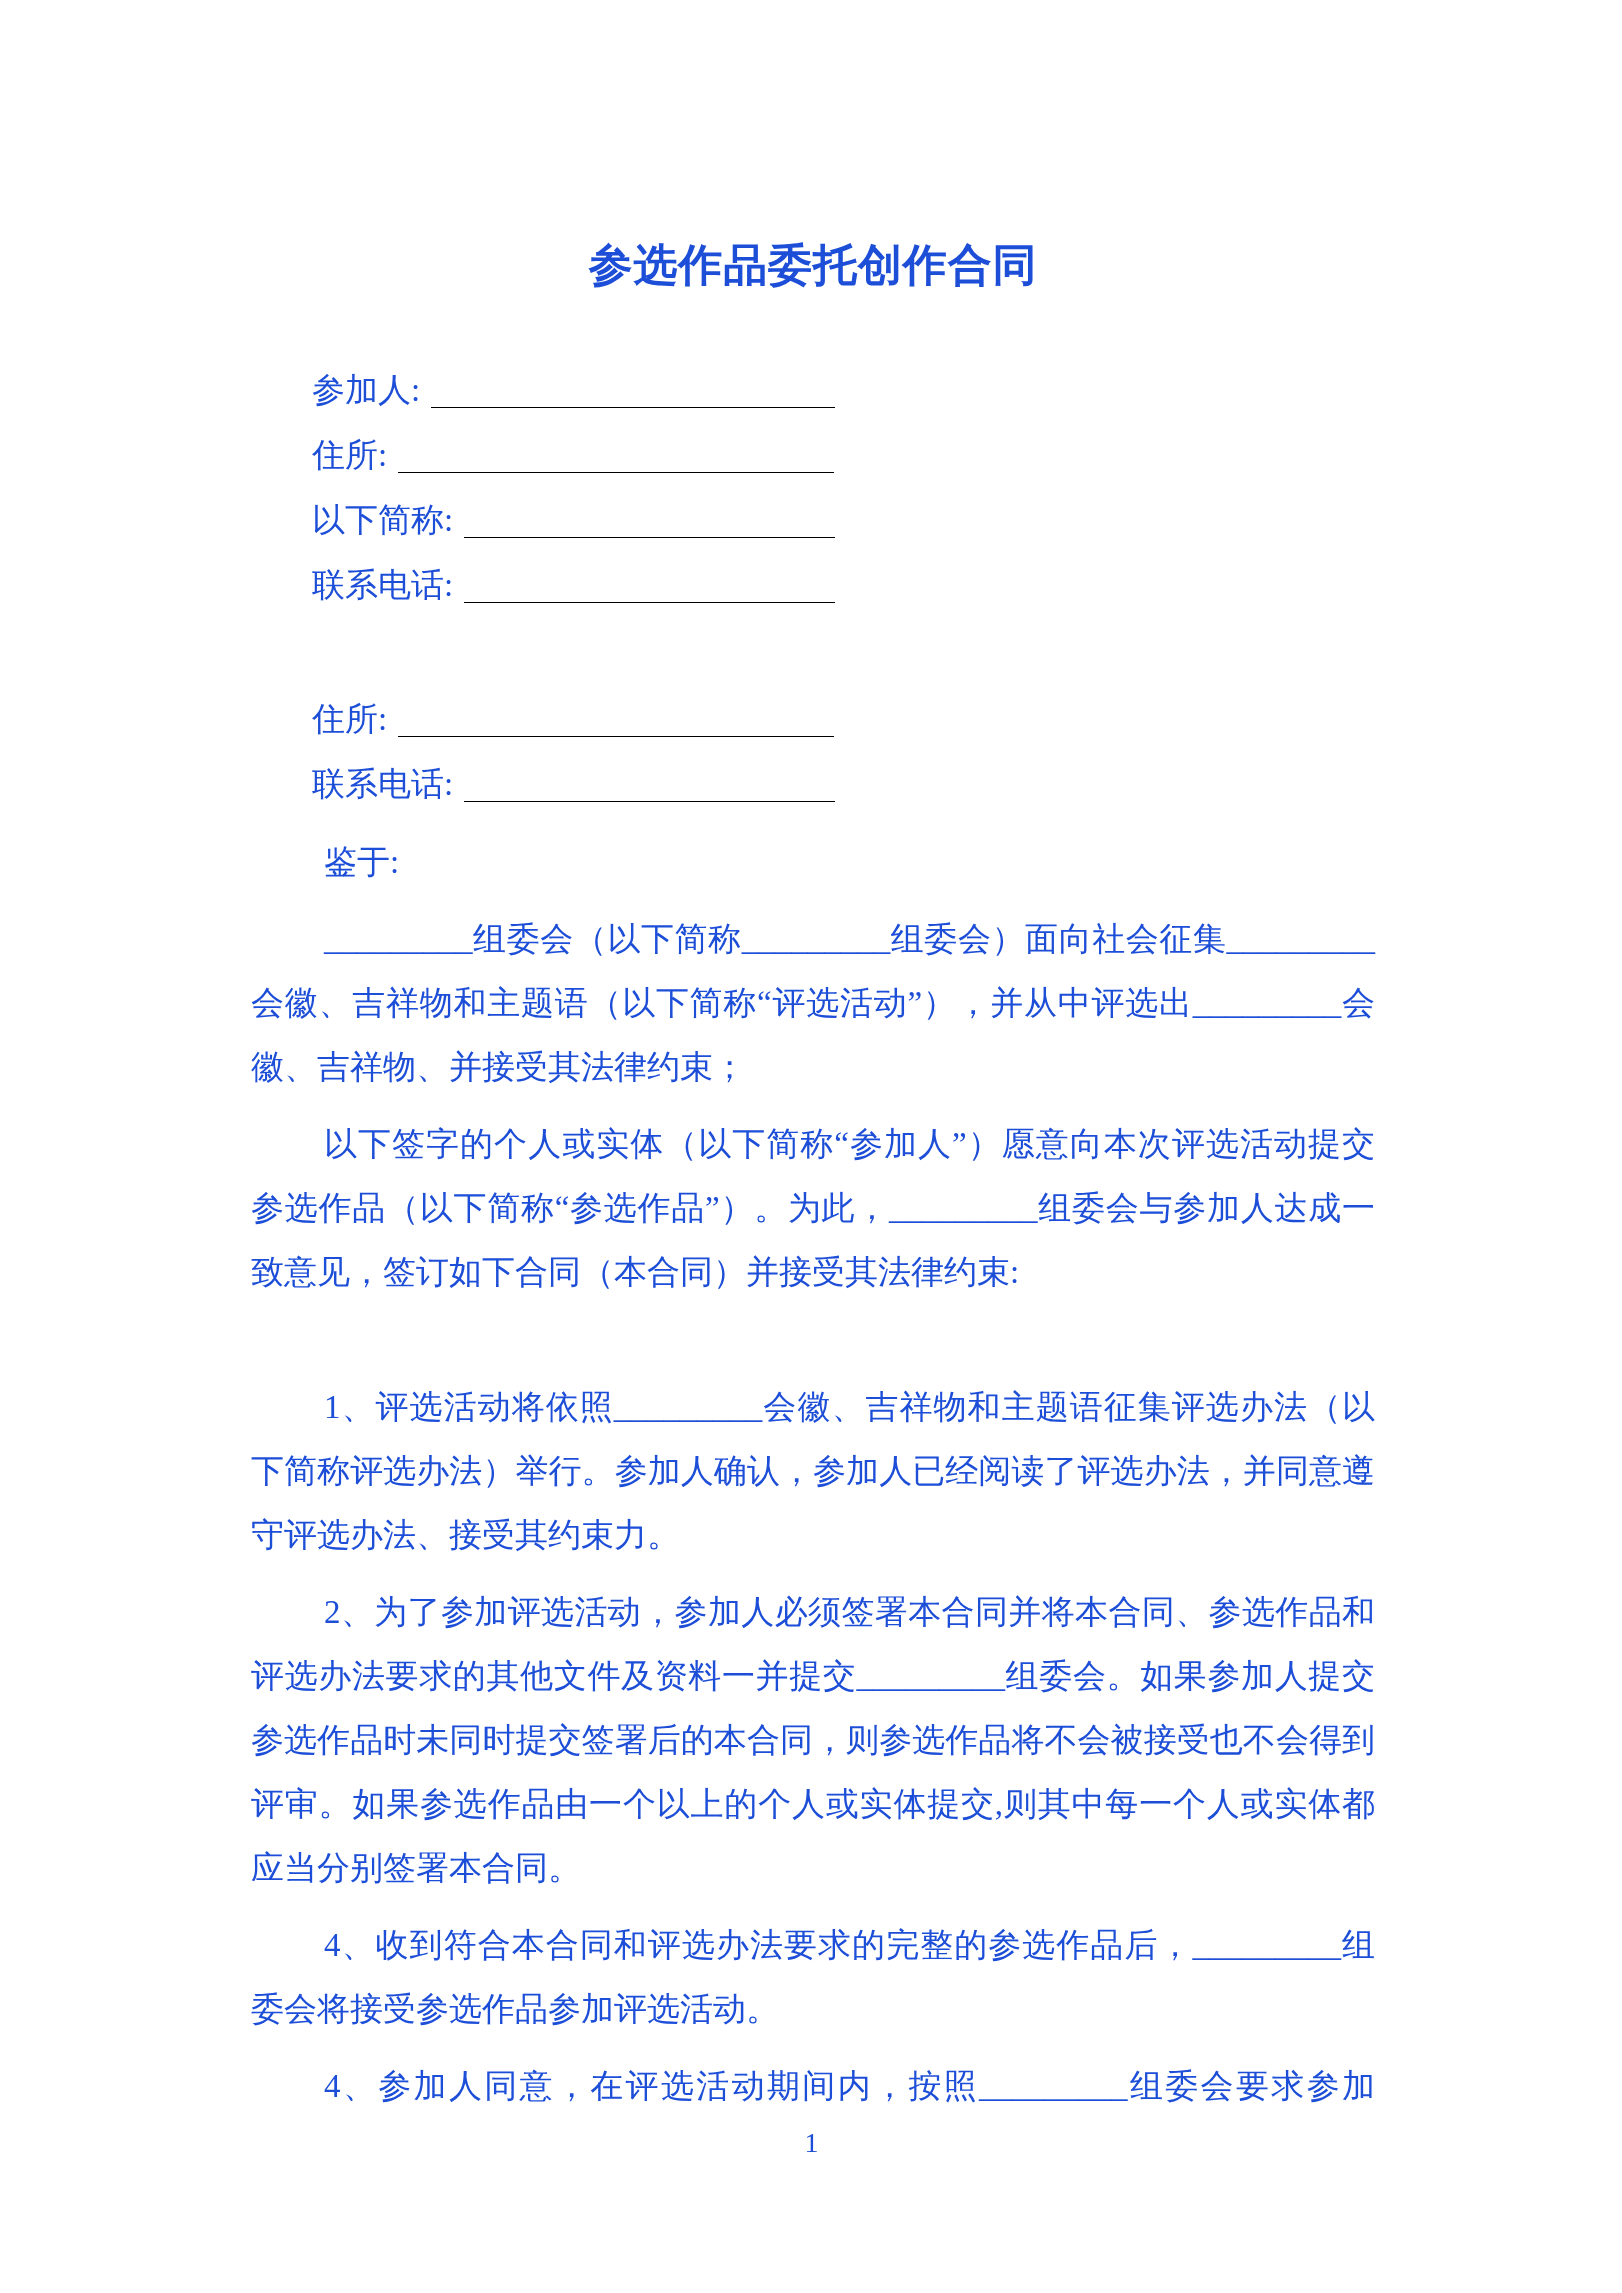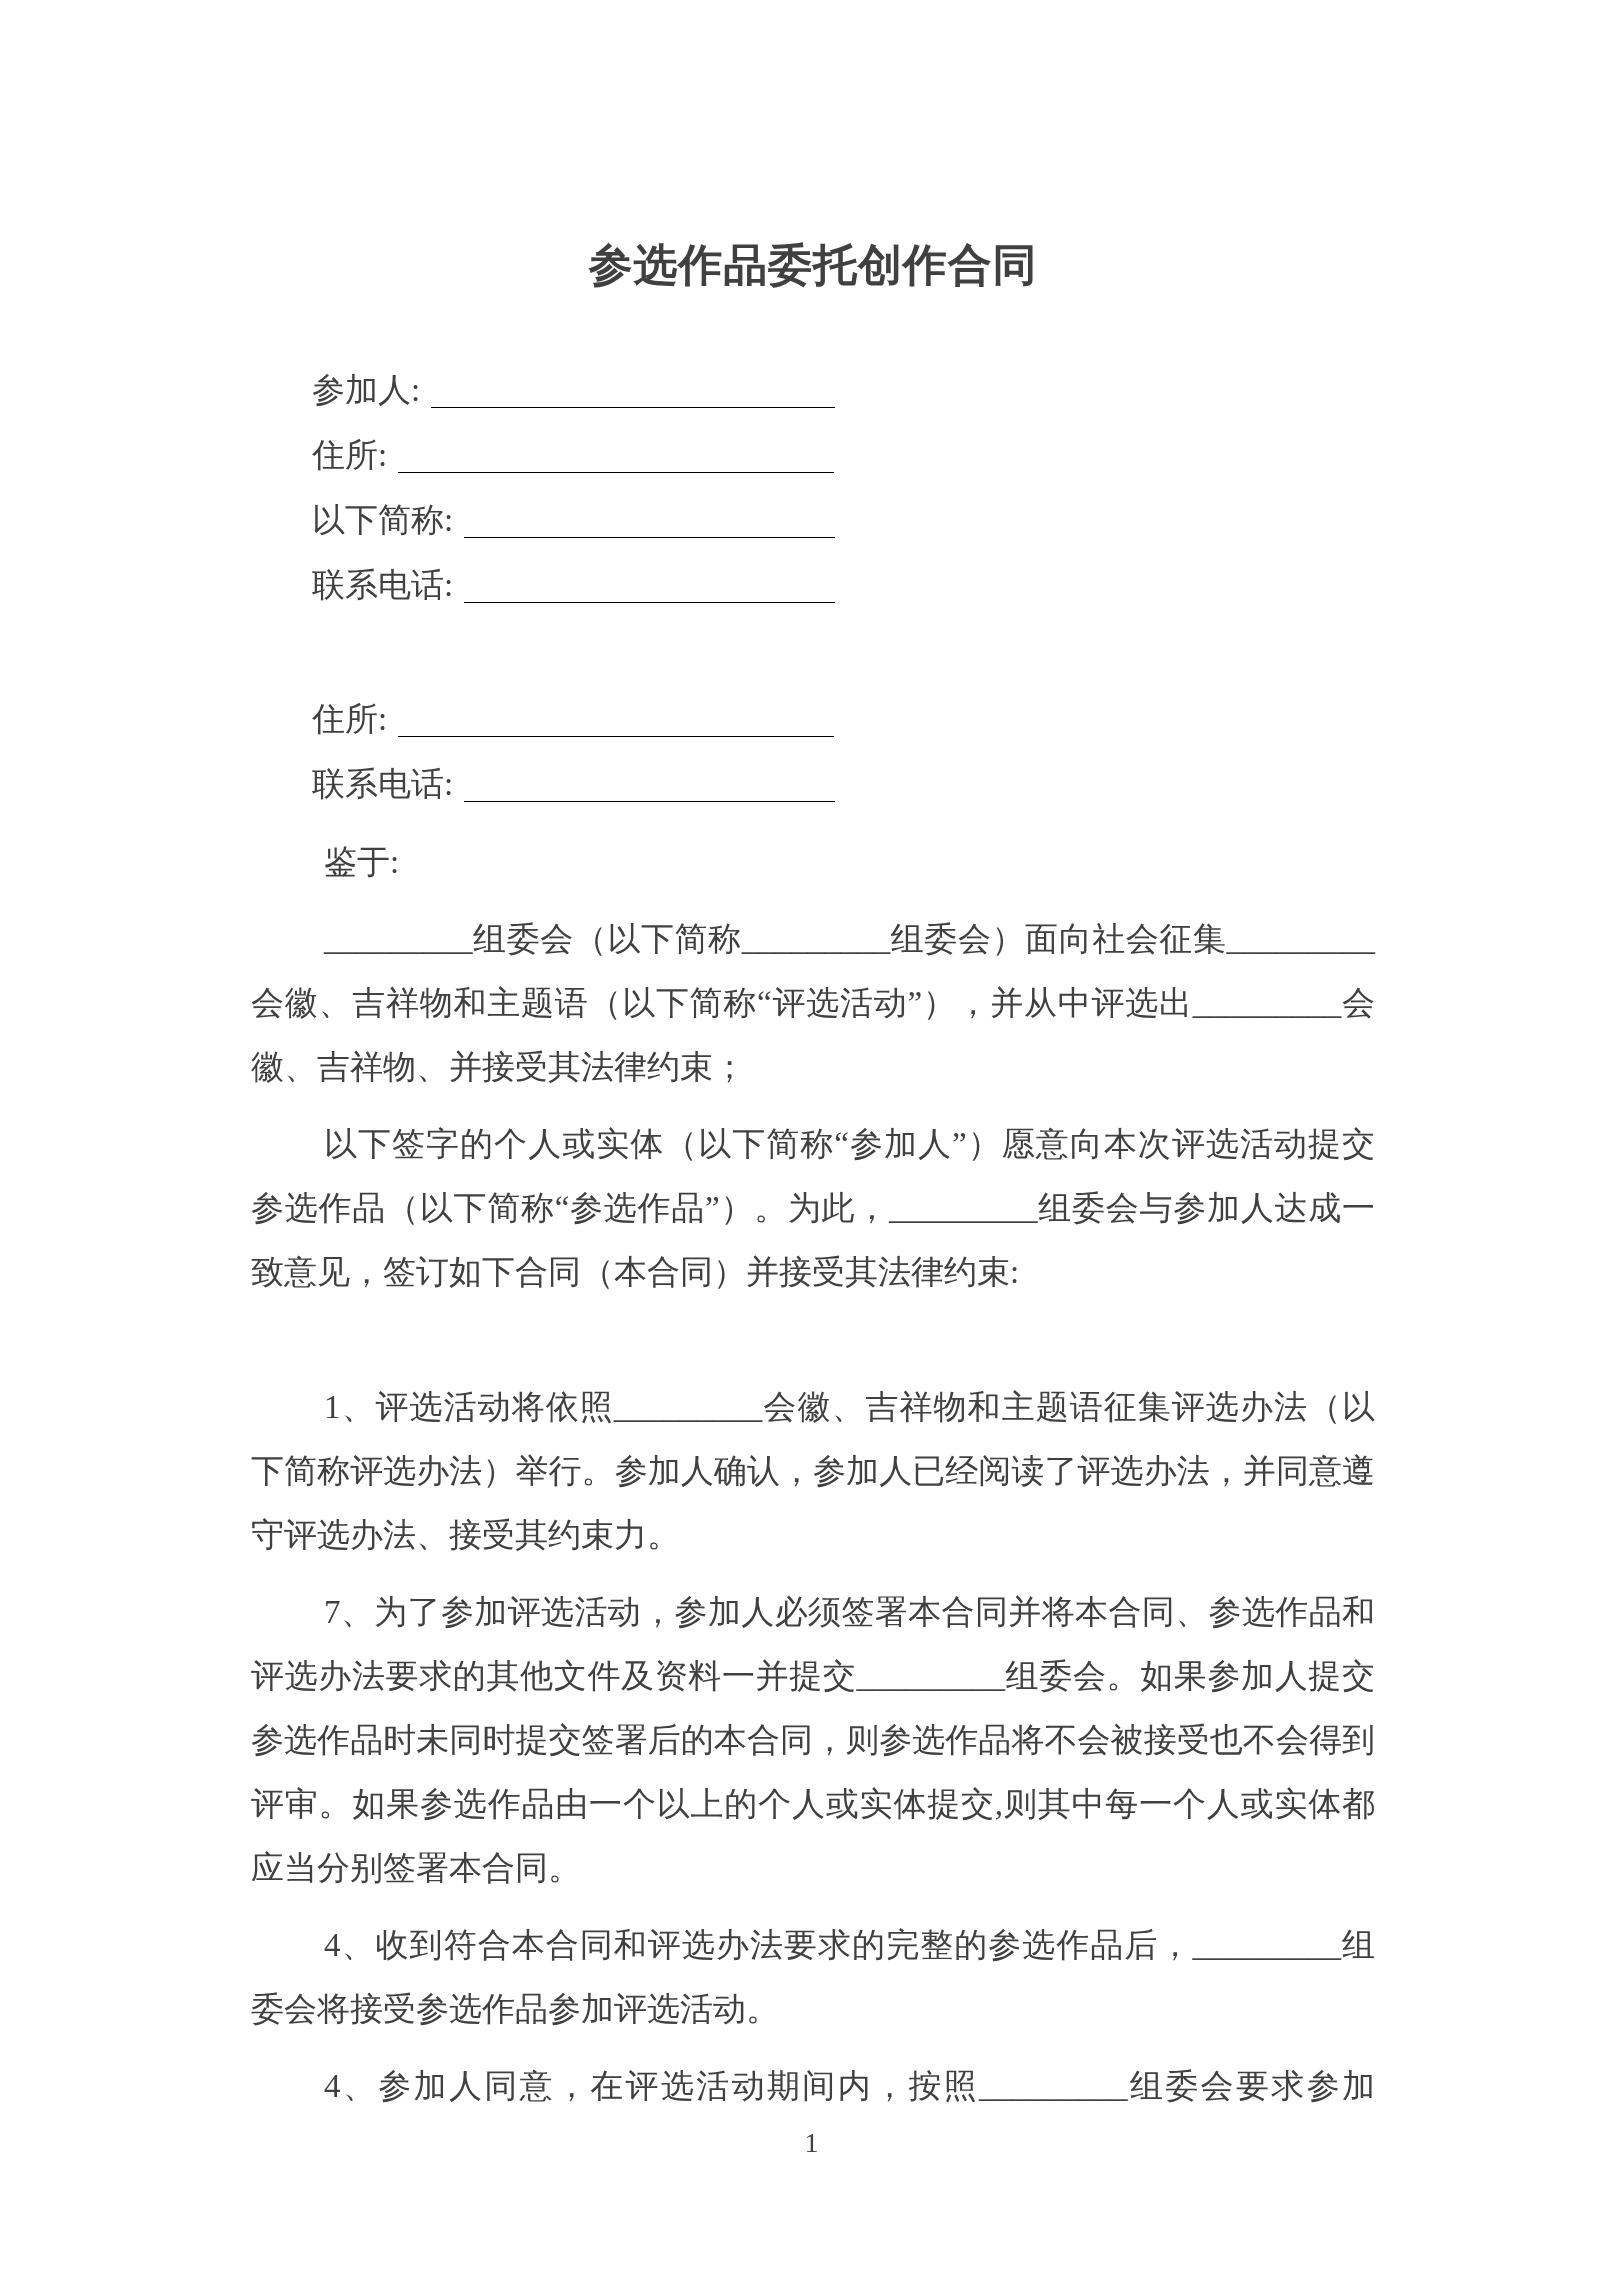--- a/index.html
+++ b/index.html
@@ -1,21 +1,21 @@
 <!DOCTYPE html>
 <html style="font-size:14.5px"><head>
 <meta charset="utf-8">
 <style>
   html, body { margin: 0; padding: 0; background: #ffffff; }
   .page {
     position: relative;
     width: 1623px;
     height: 2294px;
     background: #ffffff;
-    color: #404040;
+    color: #1d4ed8;
     font-family: "Liberation Serif", "DejaVu Serif", serif;
     box-sizing: border-box;
     padding: 0 235px 0 238px;
     overflow: hidden;
   }
   .doc-title {
     margin: 231px 0 0 0;
     font-size: 44px;
     line-height: 69px;
     font-weight: 700;
@@ -85,21 +85,21 @@
       <span>联系电话:</span><span class="fill w4"></span>
     </div>
   </div>
 
   <div class="body-text">
     <p>鉴于:</p>
     <p>_________组委会（以下简称_________组委会）面向社会征集_________会徽、吉祥物和主题语（以下简称“评选活动”），并从中评选出_________会徽、吉祥物、并接受其法律约束；</p>
     <p>以下签字的个人或实体（以下简称“参加人”）愿意向本次评选活动提交参选作品（以下简称“参选作品”）。为此，_________组委会与参加人达成一致意见，签订如下合同（本合同）并接受其法律约束:</p>
     <div class="spacer"></div>
     <p>1、评选活动将依照_________会徽、吉祥物和主题语征集评选办法（以下简称评选办法）举行。参加人确认，参加人已经阅读了评选办法，并同意遵守评选办法、接受其约束力。</p>
-    <p>7、为了参加评选活动，参加人必须签署本合同并将本合同、参选作品和评选办法要求的其他文件及资料一并提交_________组委会。如果参加人提交参选作品时未同时提交签署后的本合同，则参选作品将不会被接受也不会得到评审。如果参选作品由一个以上的个人或实体提交,则其中每一个人或实体都应当分别签署本合同。</p>
+    <p>2、为了参加评选活动，参加人必须签署本合同并将本合同、参选作品和评选办法要求的其他文件及资料一并提交_________组委会。如果参加人提交参选作品时未同时提交签署后的本合同，则参选作品将不会被接受也不会得到评审。如果参选作品由一个以上的个人或实体提交,则其中每一个人或实体都应当分别签署本合同。</p>
     <p>4、收到符合本合同和评选办法要求的完整的参选作品后，_________组委会将接受参选作品参加评选活动。</p>
     <p class="stretch">4、参加人同意，在评选活动期间内，按照_________组委会要求参加</p>
   </div>
 
   <div class="page-number">1</div>
 
 </div>
 
 
 </body></html>

